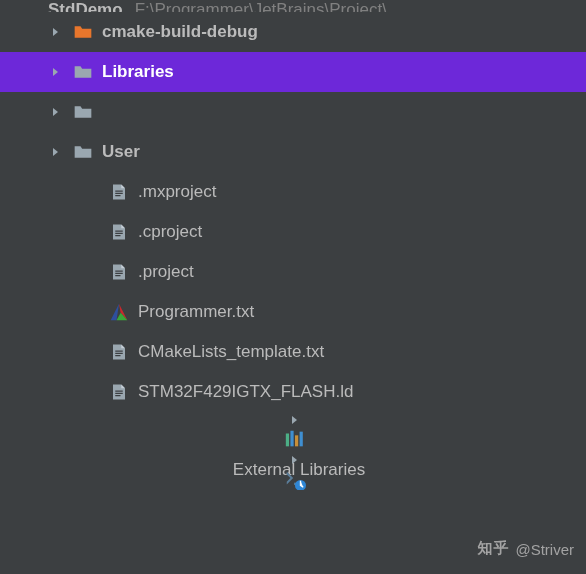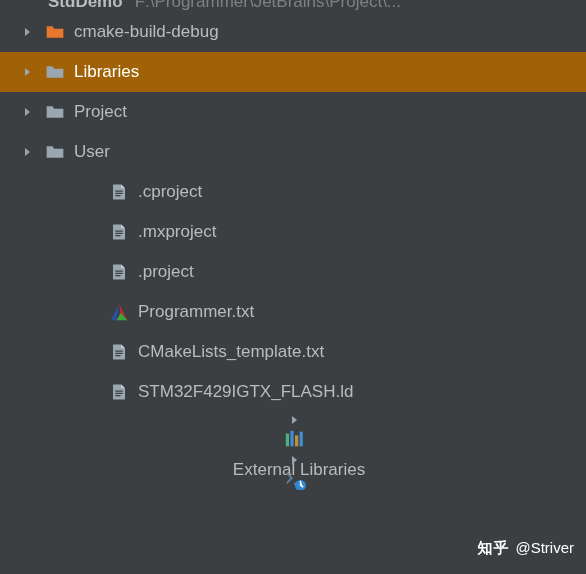--- a/index.html
+++ b/index.html
@@ -13,25 +13,25 @@
   overflow: hidden;
   position: relative;
 }
 .tree-row {
   display: flex;
   align-items: center;
   height: 40px;
   white-space: nowrap;
 }
 .tree-row.selected {
-  background: #a16207;
+  background: #6d28d9;
   color: #ffffff;
 }
 .indent-0 { padding-left: 12px; flex-direction: column; }
-.indent-1 { padding-left: 20px; }
+.indent-1 { padding-left: 48px; font-weight: bold; }
 .indent-2 { padding-left: 84px; }
 .chevron {
   width: 16px;
   height: 16px;
   display: flex;
   align-items: center;
   justify-content: center;
   margin-right: 8px;
   flex-shrink: 0;
 }
@@ -47,34 +47,33 @@
   display: flex;
   align-items: center;
   justify-content: center;
   margin-right: 8px;
   flex-shrink: 0;
 }
 .label { line-height: 40px; }
 .root-row {
   height: 12px;
   display: flex;
-  align-items: flex-end;
   padding-left: 48px;
   overflow: hidden;
 }
 .root-name { color: #bbbbbb; font-weight: 600; }
 .root-path { color: #808080; margin-left: 12px; }
 .watermark {
   position: absolute;
   bottom: 16px;
   right: 12px;
-  color: #ffffff;
+  color: #a3a3a3;
   font-size: 15px;
   display: flex;
-  align-items: flex-start;
+  align-items: flex-end;
   gap: 6px;
 }
 .zhihu { font-weight: bold; letter-spacing: 1px; }
 </style>
 </head>
 <body>
 
 <div class="root-row">
   <span class="root-name">StdDemo</span>
   <span class="root-path">F:\Programmer\JetBrains\Project\...</span>
@@ -111,21 +110,20 @@
       <span class="chevron">
         <svg viewBox="0 0 10 10">
           <path d="M2 1l5 4-5 4z" fill="#9aa7b0"></path>
         </svg>
       </span>
       <span class="icon">
         <svg viewBox="0 0 24 24" width="20" height="20">
           <path fill="#9aa7b0" d="M2 5h7l2 3h11v11H2z"></path>
         </svg>
       </span>
-      <span class="label">Project</span>
     </div>
     <div class="tree-row indent-1">
       <span class="chevron">
         <svg viewBox="0 0 10 10">
           <path d="M2 1l5 4-5 4z" fill="#9aa7b0"></path>
         </svg>
       </span>
       <span class="icon">
         <svg viewBox="0 0 24 24" width="20" height="20">
           <path fill="#9aa7b0" d="M2 5h7l2 3h11v11H2z"></path>
@@ -135,32 +133,32 @@
     </div>
     <div class="tree-row indent-2">
       <span class="chevron-spacer"></span>
       <span class="icon">
         <svg viewBox="0 0 24 24" width="18" height="20">
           <path fill="#9aa7b0" d="M4 2h11l5 5v15H4z"></path>
           <path fill="#3c3f41" d="M7 10h10v1.5H7zm0 3h10v1.5H7zm0 3h7v1.5H7z"></path>
           <path fill="#c5ced6" d="M15 2l5 5h-5z"></path>
         </svg>
       </span>
+      <span class="label">.mxproject</span>
+    </div>
+    <div class="tree-row indent-2">
+      <span class="chevron-spacer"></span>
+      <span class="icon">
+        <svg viewBox="0 0 24 24" width="18" height="20">
+          <path fill="#9aa7b0" d="M4 2h11l5 5v15H4z"></path>
+          <path fill="#3c3f41" d="M7 10h10v1.5H7zm0 3h10v1.5H7zm0 3h7v1.5H7z"></path>
+          <path fill="#c5ced6" d="M15 2l5 5h-5z"></path>
+        </svg>
+      </span>
       <span class="label">.cproject</span>
-    </div>
-    <div class="tree-row indent-2">
-      <span class="chevron-spacer"></span>
-      <span class="icon">
-        <svg viewBox="0 0 24 24" width="18" height="20">
-          <path fill="#9aa7b0" d="M4 2h11l5 5v15H4z"></path>
-          <path fill="#3c3f41" d="M7 10h10v1.5H7zm0 3h10v1.5H7zm0 3h7v1.5H7z"></path>
-          <path fill="#c5ced6" d="M15 2l5 5h-5z"></path>
-        </svg>
-      </span>
-      <span class="label">.mxproject</span>
     </div>
     <div class="tree-row indent-2">
       <span class="chevron-spacer"></span>
       <span class="icon">
         <svg viewBox="0 0 24 24" width="18" height="20">
           <path fill="#9aa7b0" d="M4 2h11l5 5v15H4z"></path>
           <path fill="#3c3f41" d="M7 10h10v1.5H7zm0 3h10v1.5H7zm0 3h7v1.5H7z"></path>
           <path fill="#c5ced6" d="M15 2l5 5h-5z"></path>
         </svg>
       </span>

